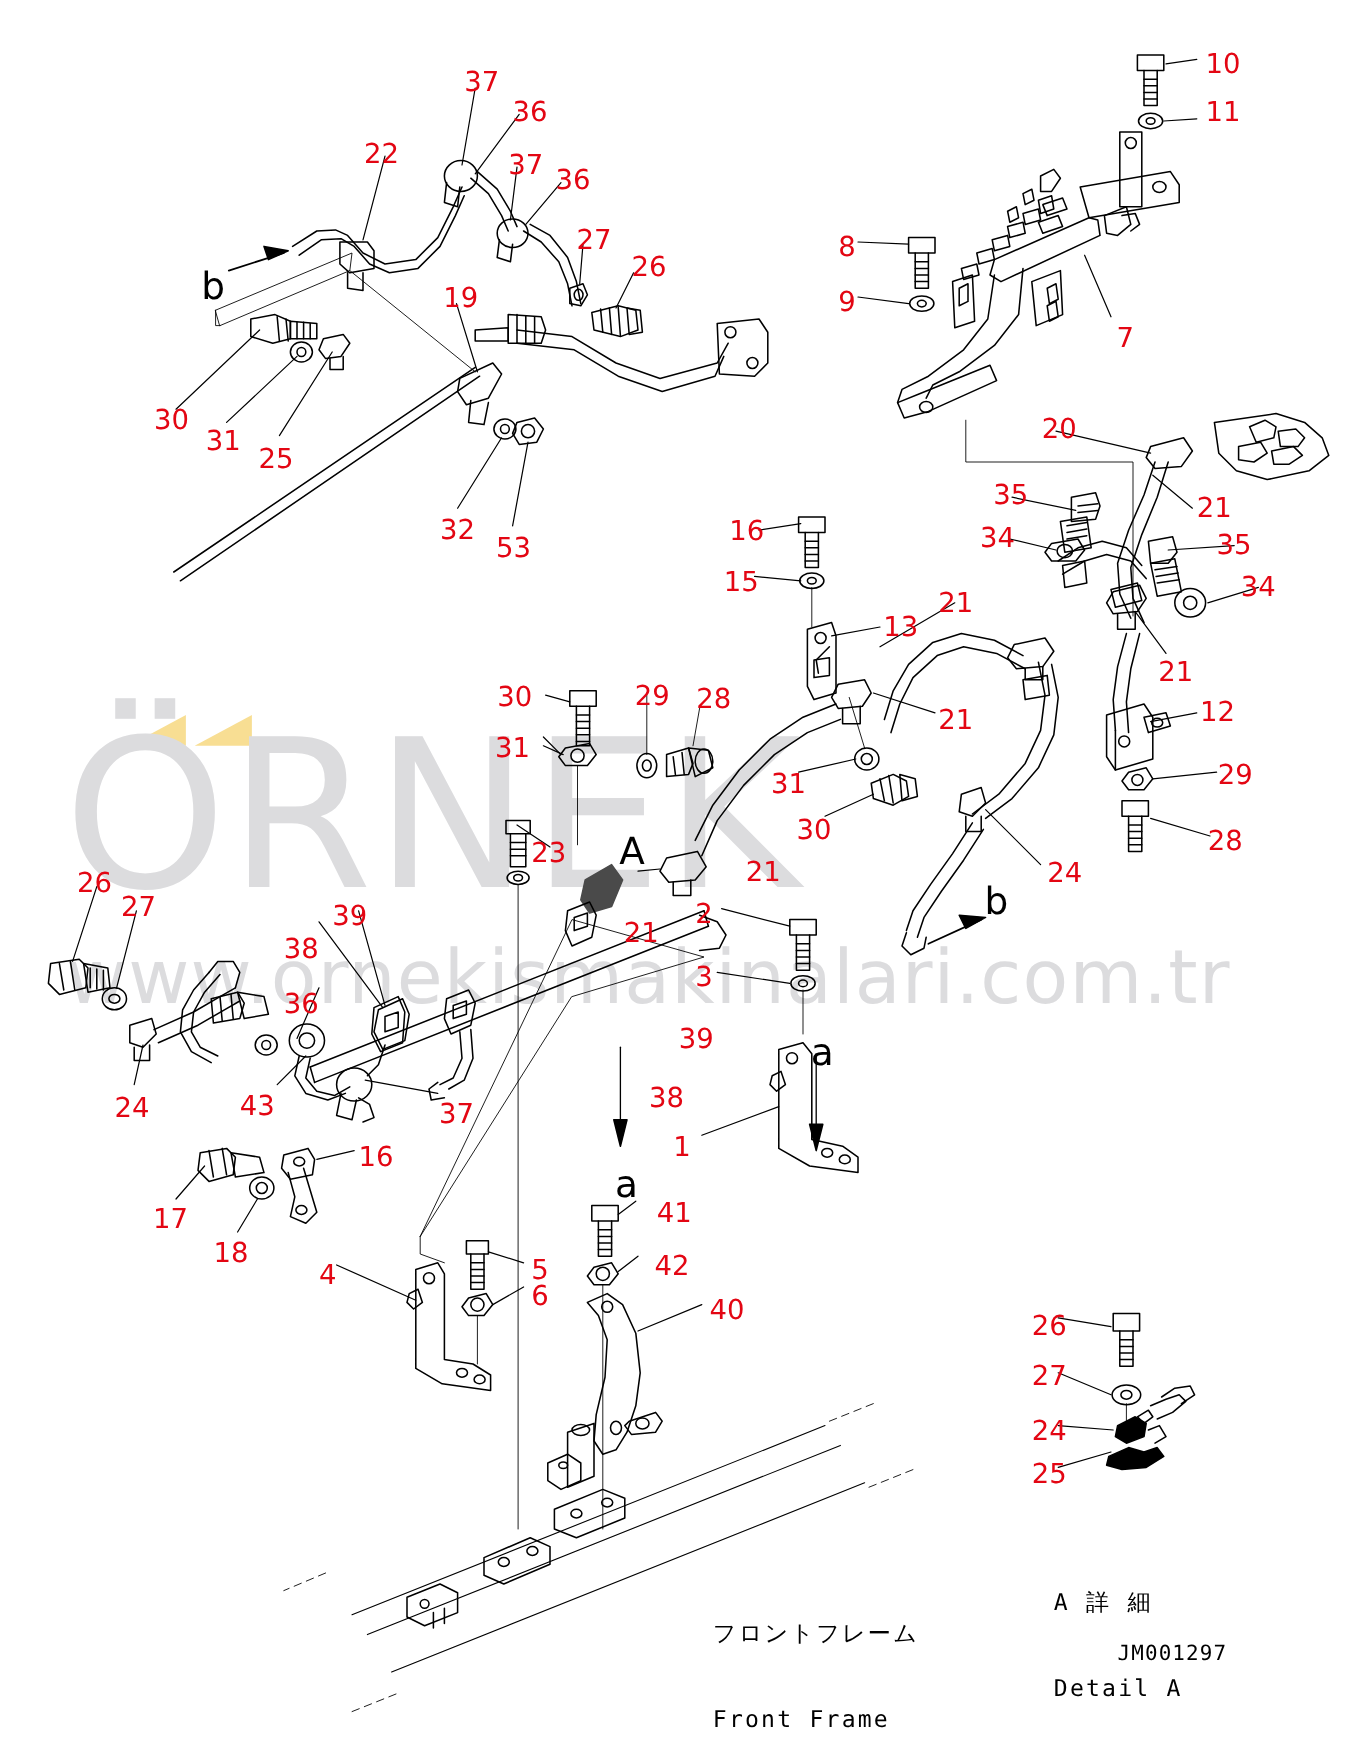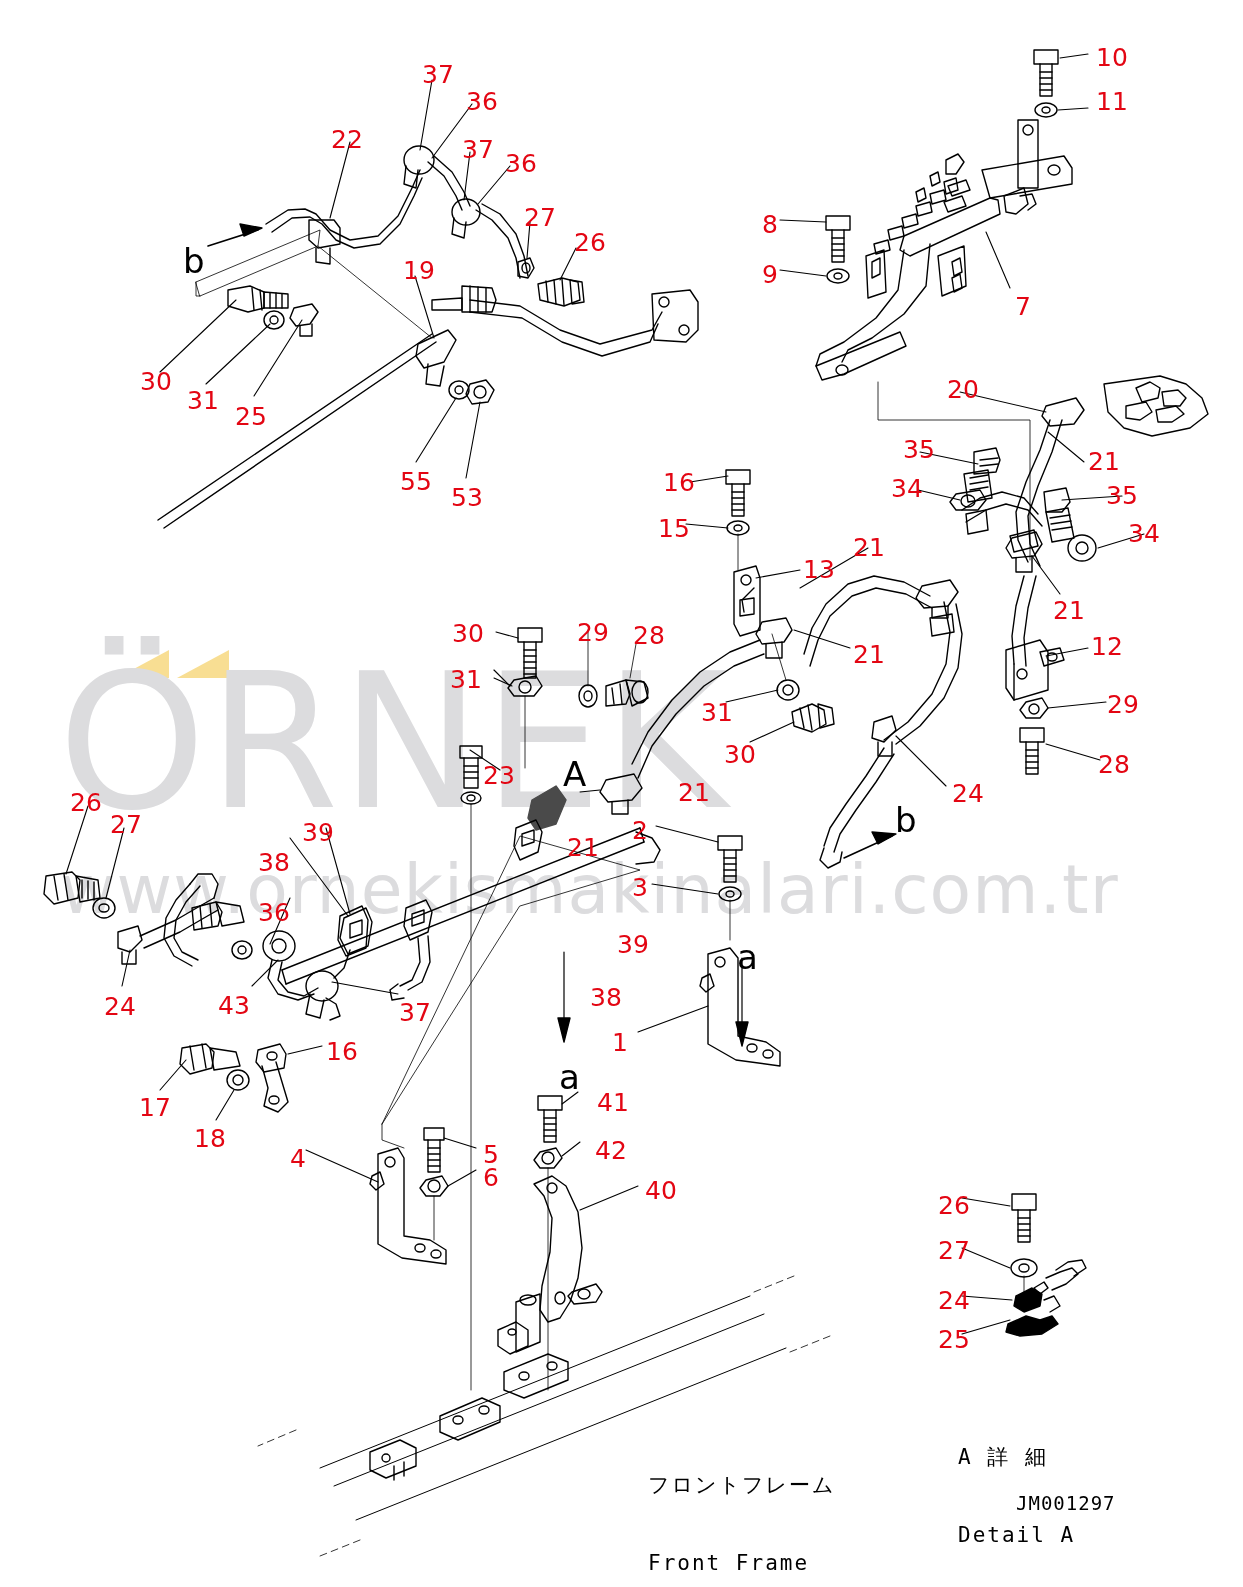--- a/index.html
+++ b/index.html
@@ -601,21 +601,21 @@
     <span class="callout" style="left:524px;  top:205px">27</span>
     <span class="callout" style="left:762px;  top:212px">8</span>
     <span class="callout" style="left:574px;  top:230px">26</span>
     <span class="callout" style="left:762px;  top:262px">9</span>
     <span class="callout" style="left:403px;  top:258px">19</span>
     <span class="callout" style="left:1015px; top:294px">7</span>
     <span class="callout" style="left:140px;  top:369px">30</span>
     <span class="callout" style="left:187px;  top:388px">31</span>
     <span class="callout" style="left:947px;  top:377px">20</span>
     <span class="callout" style="left:235px;  top:404px">25</span>
-    <span class="callout" style="left:400px;  top:469px">55</span>
+    <span class="callout" style="left:400px;  top:469px">32</span>
     <span class="callout" style="left:451px;  top:485px">53</span>
     <span class="callout" style="left:903px;  top:437px">35</span>
     <span class="callout" style="left:1088px; top:449px">21</span>
     <span class="callout" style="left:891px;  top:476px">34</span>
     <span class="callout" style="left:663px;  top:470px">16</span>
     <span class="callout" style="left:1106px; top:483px">35</span>
     <span class="callout" style="left:658px;  top:516px">15</span>
     <span class="callout" style="left:1128px; top:521px">34</span>
     <span class="callout" style="left:803px;  top:557px">13</span>
     <span class="callout" style="left:853px;  top:535px">21</span>

